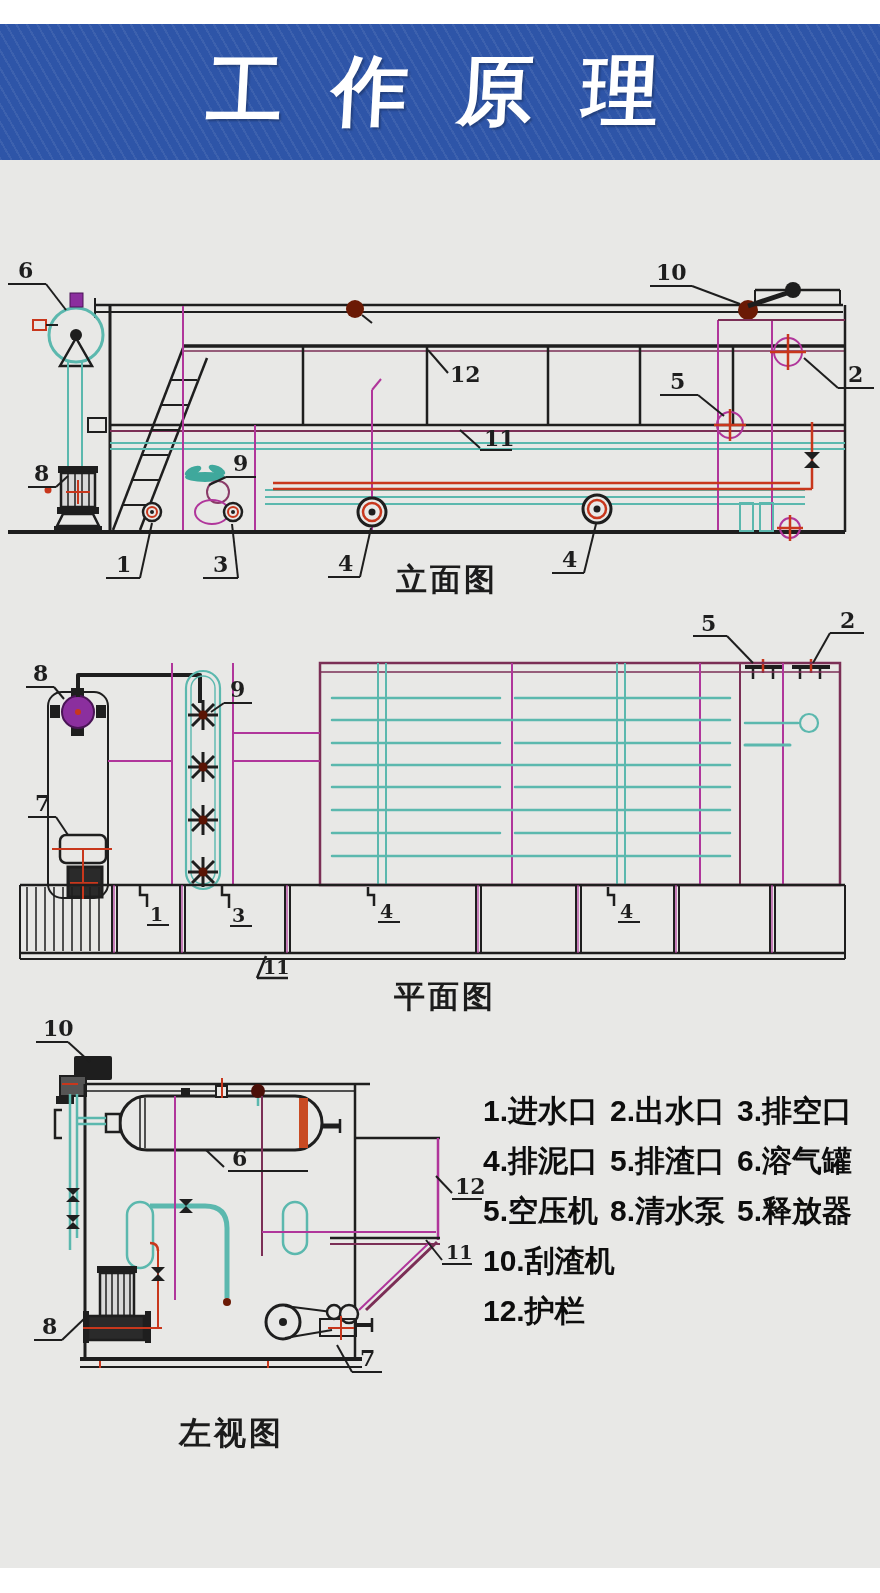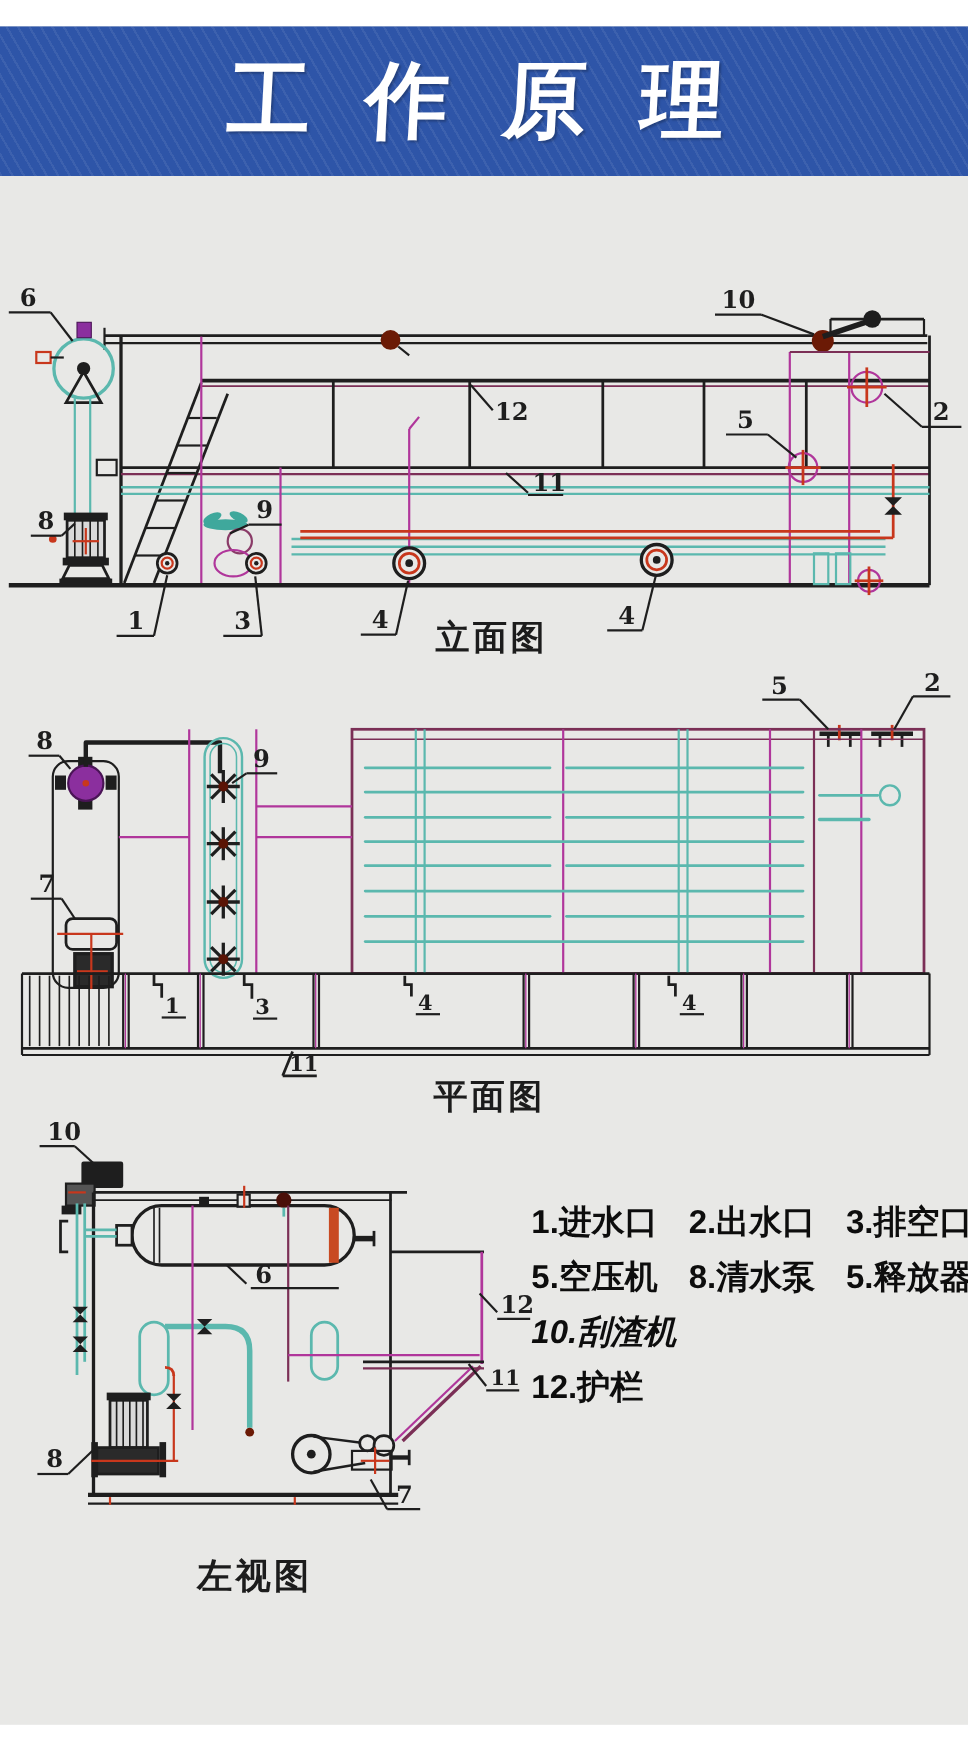--- a/index.html
+++ b/index.html
@@ -18,22 +18,22 @@
   svg{position:absolute;overflow:visible;}
   #svg-elevation{left:0;top:240px;}
   #svg-plan{left:0;top:615px;}
   #svg-left{left:0;top:1010px;}
   .caption{position:absolute;font-size:31px;font-weight:bold;color:#1c1c1c;letter-spacing:3px;text-align:right;}
   #caption-elevation{left:396px;top:559px;}
   #caption-plan{left:394px;top:976px;}
   #caption-left{left:179px;top:1412px;font-size:32px;}
   #legend{position:absolute;left:483px;top:1086px;width:392px;color:#0d0d0d;
           font-size:30px;font-weight:bold;}
-  .legend-row{display:flex;gap:28px;height:50px;align-items:center;white-space:nowrap;}
-  .legend-row.wide-gap{gap:68px;font-style:italic;}
+  .legend-row{display:flex;gap:12px;height:50px;align-items:center;white-space:nowrap;}
+  .legend-row.wide-gap{gap:68px;}
   #description{position:absolute;left:38px;top:1428px;width:806px;
                font-size:24px;line-height:30.5px;color:#1f1f1f;text-indent:2em;letter-spacing:.5px;}
   
   .k{stroke:#1e1e1e;fill:none;}
   .t{stroke:#5bb8ae;fill:none;}
   .m{stroke:#b0369b;fill:none;}
   .mr{stroke:#7b2f56;fill:none;}
   .r{stroke:#c8371c;fill:none;}
   .num{font-family:"DejaVu Serif","Liberation Serif",serif;font-size:22px;fill:#1e1e1e;font-weight:bold;}
   .num-s{font-family:"DejaVu Serif","Liberation Serif",serif;font-size:19px;fill:#1e1e1e;font-weight:bold;}
@@ -496,20 +496,25 @@
   </svg>
   <div id="caption-left" class="caption">左视图</div>
 
   <div id="legend">
     <div class="legend-row">
       <span>1.进水口</span>
       <span>2.出水口</span>
       <span>3.排空口</span>
     </div>
     <div class="legend-row">
+      <span>4.排泥口</span>
+      <span>5.排渣口</span>
+      <span>6.溶气罐</span>
+    </div>
+    <div class="legend-row">
       <span>5.空压机</span>
       <span>8.清水泵</span>
       <span>5.释放器</span>
     </div>
     <div class="legend-row wide-gap">
       <span>10.刮渣机</span>
     </div>
     <div class="legend-row">
       <span>12.护栏</span>
     </div>

